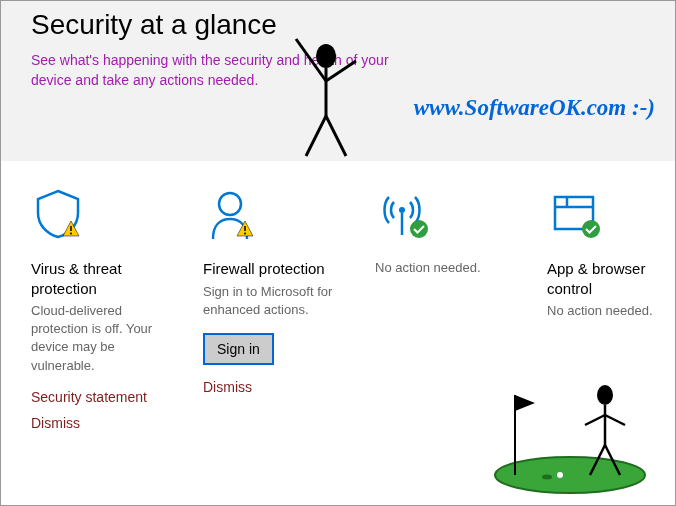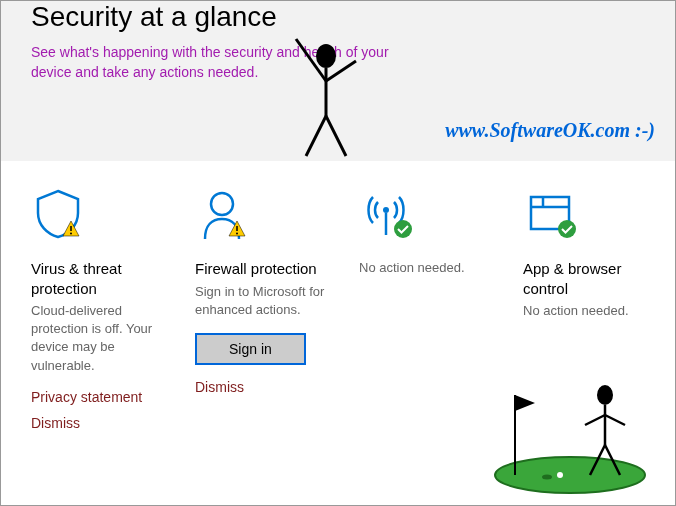--- a/index.html
+++ b/index.html
@@ -11,54 +11,54 @@
     body {
       width: 676px;
       height: 506px;
       background: #fff;
       border: 1px solid #999;
       overflow: hidden;
       position: relative;
     }
     .header {
       background: #f2f2f2;
-      padding: 0 30px 24px 30px;
+      padding: 8px 30px 24px 30px;
       position: relative;
       height: 160px;
     }
     .title {
       font-size: 28px;
       font-weight: 300;
       color: #000;
       margin-bottom: 10px;
     }
     .subtitle {
       font-size: 14px;
       color: #a21caf;
       line-height: 1.4;
       max-width: 360px;
     }
     .watermark {
       position: absolute;
       right: 20px;
-      top: 118px;
+      top: 94px;
       color: #0066d9;
-      font-size: 20px;
+      font-size: 23px;
       font-style: italic;
       font-weight: bold;
       font-family: "Comic Sans MS", cursive;
     }
     .stick1 {
       position: absolute;
       left: 285px;
       top: 30px;
     }
     .tiles {
       display: flex;
-      gap: 4px;
+      gap: 12px;
       padding: 26px 0 0 30px;
     }
     .tile {
       width: 160px;
       flex-shrink: 0;
       padding-right: 18px;
     }
     .tile-icon {
       height: 56px;
       margin-bottom: 16px;
@@ -73,21 +73,21 @@
     .tile-desc {
       font-size: 13px;
       color: #666;
       line-height: 1.4;
       margin-bottom: 14px;
     }
     .btn {
       display: inline-block;
       background: #ccc;
       border: 1px solid #888;
-      padding: 6px 32px;
+      padding: 6px 12px;
       font-size: 14px;
       color: #000;
       cursor: pointer;
       margin-bottom: 14px;
     }
     .btn.selected {
       border: 2px solid #0066d9;
     }
     .link {
       display: block;
@@ -137,21 +137,21 @@
         <path d="M27 4 L47 12 L47 26 C47 38 38 47 27 50 C16 47 7 38 7 26 L7 12 Z" fill="none" stroke="#0078d4" stroke-width="2.5"></path>
       </svg>
       <svg class="badge-warn" style="left:30px;top:32px" viewBox="0 0 20 20">
         <path d="M10 2 L18 17 L2 17 Z" fill="#ffcc00" stroke="#000" stroke-width="0.5"></path>
         <line x1="10" y1="7" x2="10" y2="12" stroke="#000" stroke-width="1.5"></line>
         <circle cx="10" cy="14.5" r="1" fill="#000"></circle>
       </svg>
     </div>
     <div class="tile-title">Virus &amp; threat protection</div>
     <div class="tile-desc">Cloud-delivered protection is off. Your device may be vulnerable.</div>
-    <a class="link">Privacy statement</a>
+    <a class="link">Security statement</a>
     <a class="link">Dismiss</a>
   </div>
 
   <div class="tile">
     <div class="tile-icon">
       <svg width="54" height="54" viewBox="0 0 54 54">
         <circle cx="27" cy="17" r="11" fill="none" stroke="#0078d4" stroke-width="2.5"></circle>
         <path d="M10 52 C10 38 17 32 27 32 C37 32 44 38 44 52" fill="none" stroke="#0078d4" stroke-width="2.5"></path>
       </svg>
       <svg class="badge-warn" style="left:32px;top:32px" viewBox="0 0 20 20">

